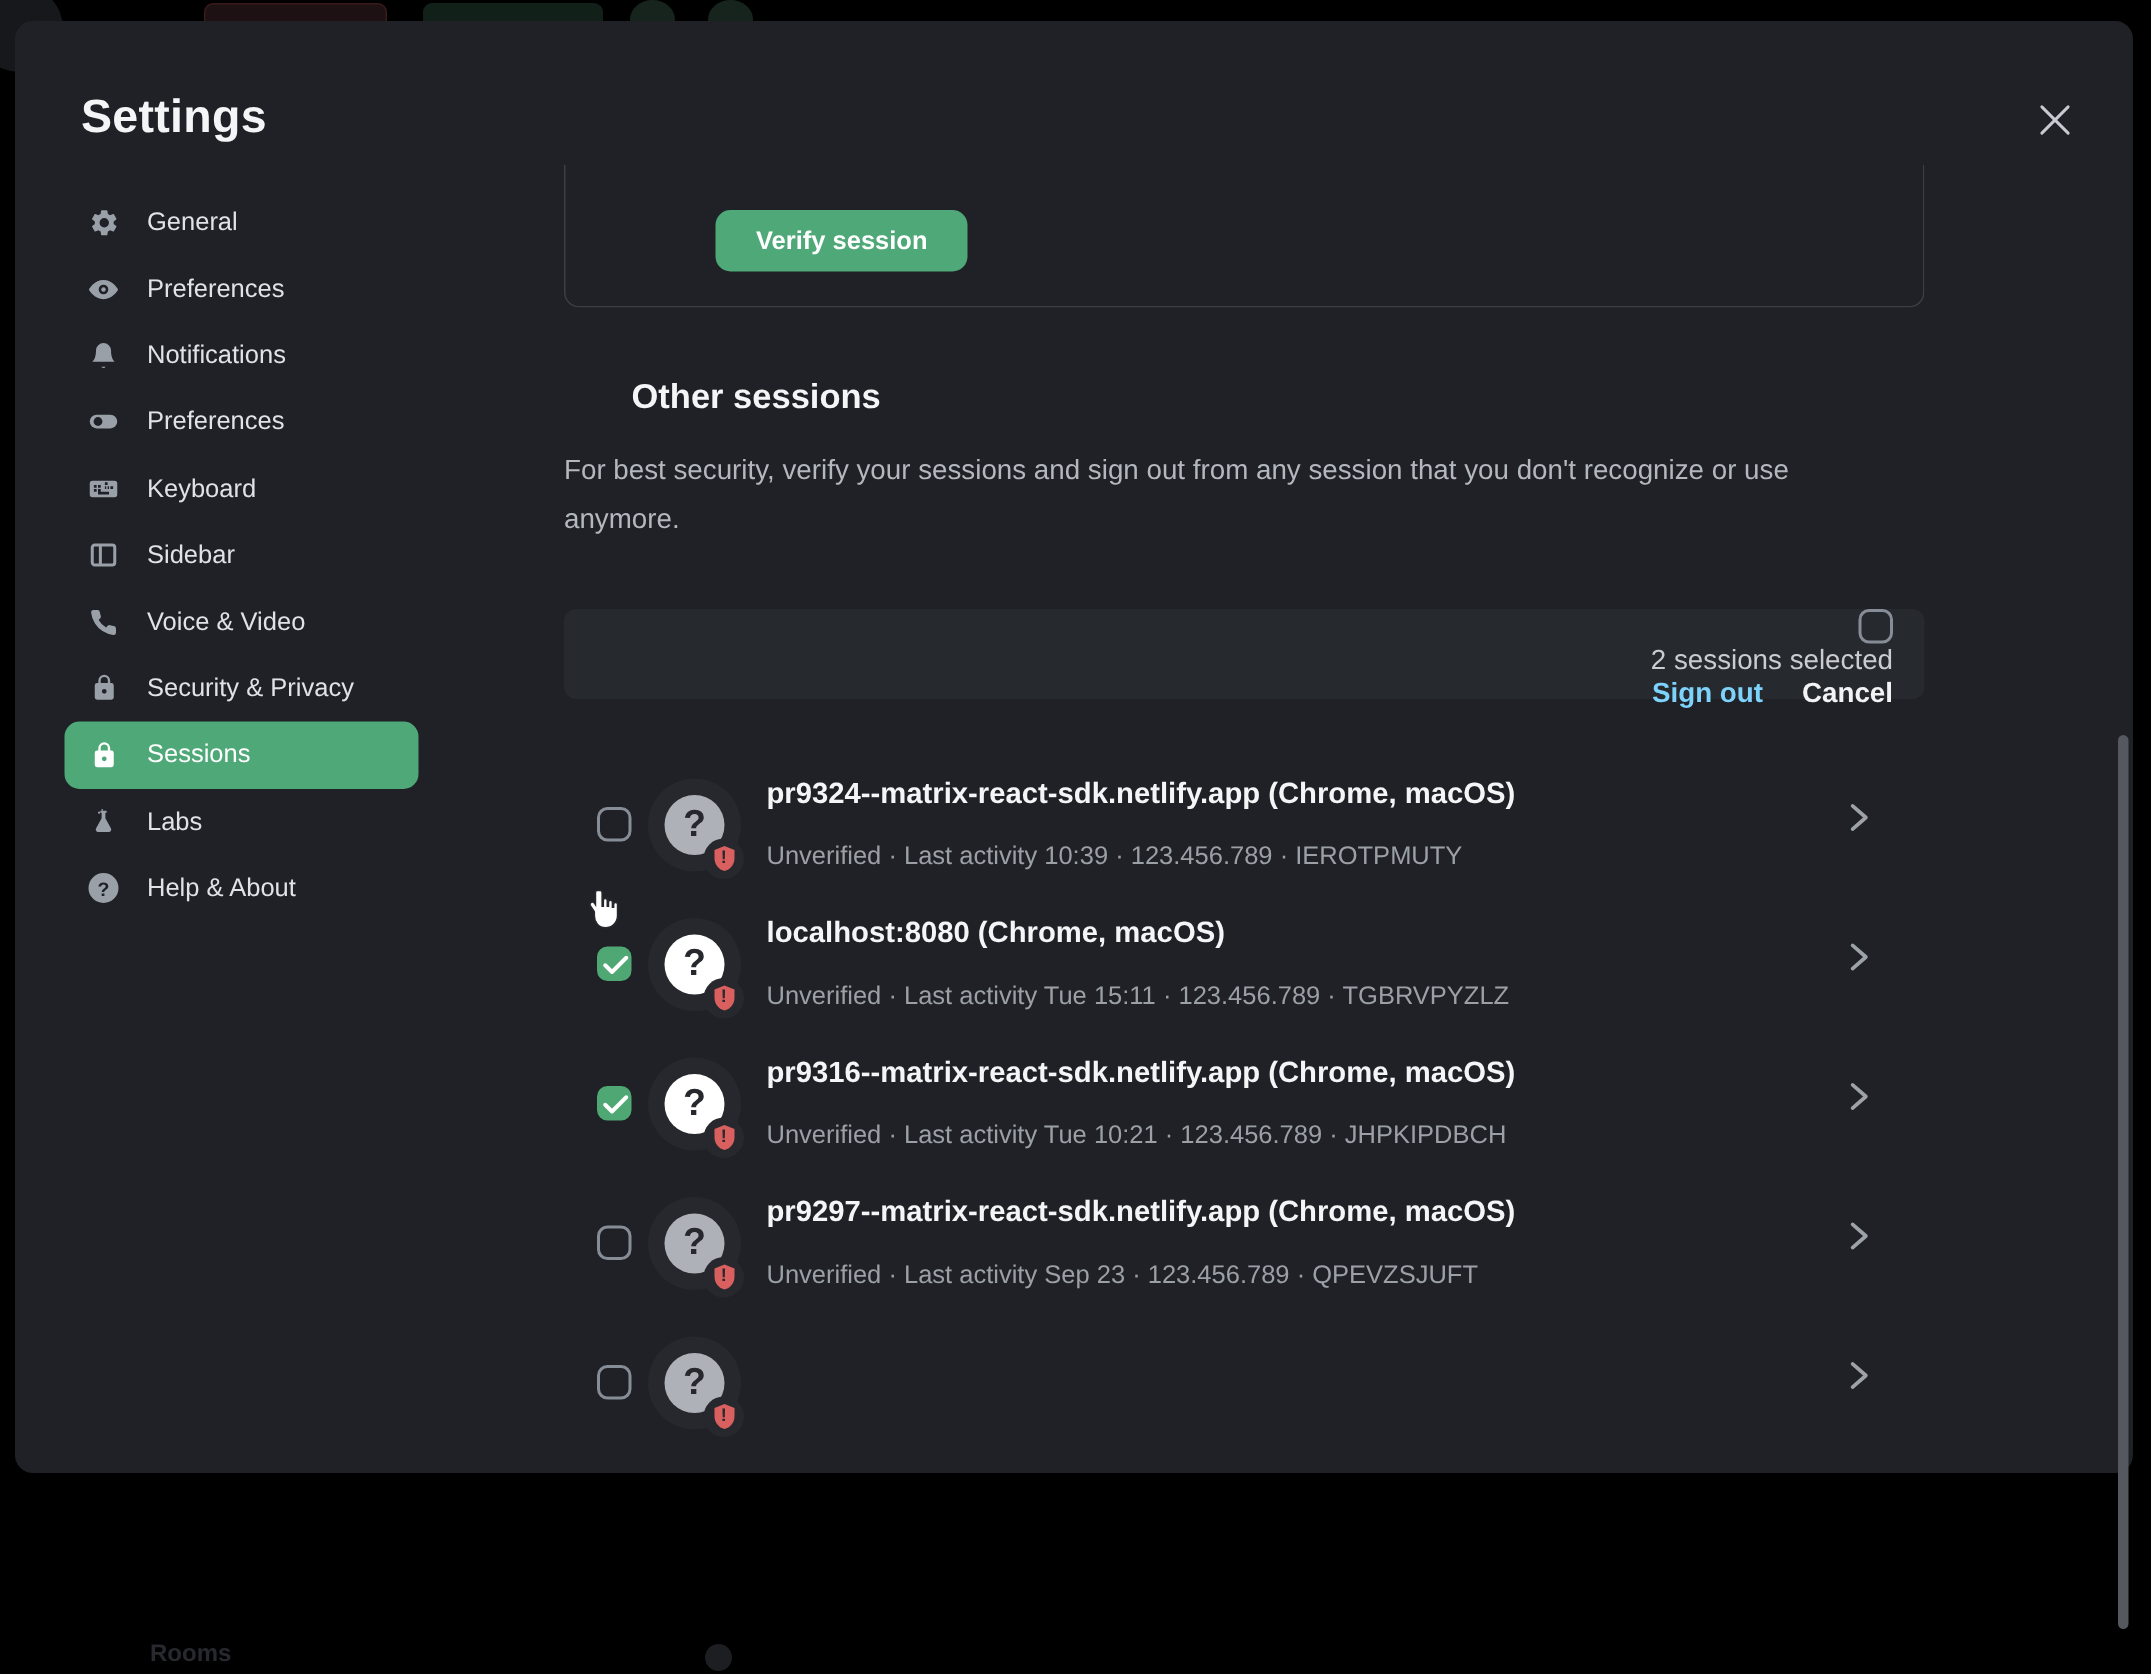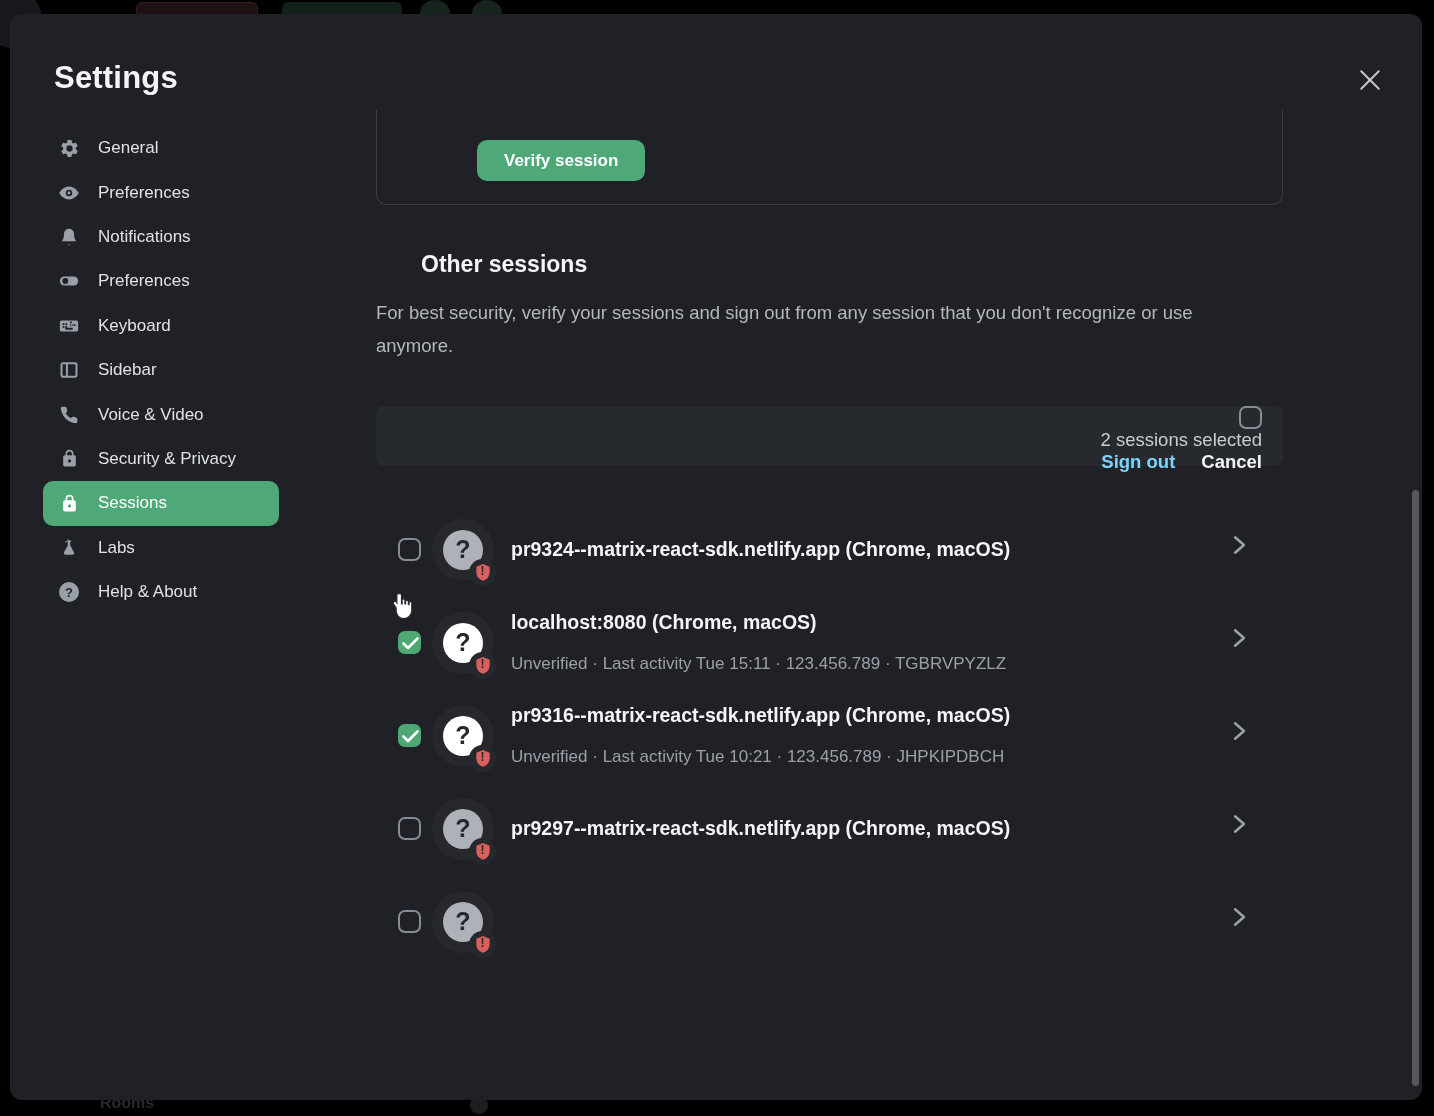--- a/index.html
+++ b/index.html
@@ -10,21 +10,21 @@
   .backdrop-el { position:absolute; }
   .bd-avatar { left:-16px; top:-10px; width:58px; height:58px; border-radius:50%; background:#17181c; }
   .bd-red    { left:136px; top:2px; width:122px; height:26px; border-radius:6px; background:#1d1113; border:1px solid #3a1a1c; }
   .bd-green  { left:282px; top:2px; width:120px; height:26px; border-radius:6px; background:#12201a; }
   .bd-c1 { left:420px; top:0; width:30px; height:26px; border-radius:50%; background:#16241d; }
   .bd-c2 { left:472px; top:0; width:30px; height:26px; border-radius:50%; background:#16241d; }
   .bd-rooms { left:100px; top:1094px; color:#27292e; font-size:16px; font-weight:700; }
   .bd-dot { left:470px; top:1096px; width:18px; height:18px; border-radius:50%; background:#1c1e22; }
 
   
-  .dialog { position:absolute; left:10px; top:14px; width:1412px; height:1086px;
+  .dialog { position:absolute; left:10px; top:14px; width:1412px; height:968px;
             background:#1f2126; border-radius:12px; }
 
   .dlg-title { position:absolute; left:44px; top:46px; font-size:31px; font-weight:700;
                color:#f3f5f7; letter-spacing:.2px; }
 
   .close-btn { position:absolute; right:30px; top:44px; width:44px; height:44px;
                display:flex; align-items:center; justify-content:center; cursor:pointer; }
   .close-btn svg { stroke:#c7cbd1; }
 
   
@@ -255,20 +255,21 @@
             <span class="shield">
               <svg width="16" height="18" viewBox="0 0 24 26" fill="#d9605f">
                   <path d="M12 1l10 4v8c0 6.6-4.3 11.8-10 13C6.3 24.8 2 19.6 2 13V5l10-4z"></path>
                 </svg>
               <span class="bang">!</span>
             </span>
           </span>
         </span>
         <span class="row-text">
           <span class="row-name">pr9324--matrix-react-sdk.netlify.app (Chrome, macOS)</span>
+          <span class="row-details">Unverified · Last activity 10:39 · 123.456.789 · IEROTPMUTY</span>
         </span>
         <span class="row-chevron">
           <svg width="15" height="20" viewBox="0 0 12 18" fill="none" stroke-width="2.2" stroke-linecap="round" stroke-linejoin="round">
               <polyline points="2,2 10,9 2,16"></polyline>
             </svg>
         </span>
       </div>
 
       <div class="row checked">
         <span class="cbx checked">
@@ -339,20 +340,21 @@
             <span class="shield">
               <svg width="16" height="18" viewBox="0 0 24 26" fill="#d9605f">
                   <path d="M12 1l10 4v8c0 6.6-4.3 11.8-10 13C6.3 24.8 2 19.6 2 13V5l10-4z"></path>
                 </svg>
               <span class="bang">!</span>
             </span>
           </span>
         </span>
         <span class="row-text">
           <span class="row-name">pr9297--matrix-react-sdk.netlify.app (Chrome, macOS)</span>
+          <span class="row-details">Unverified · Last activity Sep 23 · 123.456.789 · QPEVZSJUFT</span>
         </span>
         <span class="row-chevron">
           <svg width="15" height="20" viewBox="0 0 12 18" fill="none" stroke-width="2.2" stroke-linecap="round" stroke-linejoin="round">
               <polyline points="2,2 10,9 2,16"></polyline>
             </svg>
         </span>
       </div>
 
       <div class="row">
         <span class="cbx">

